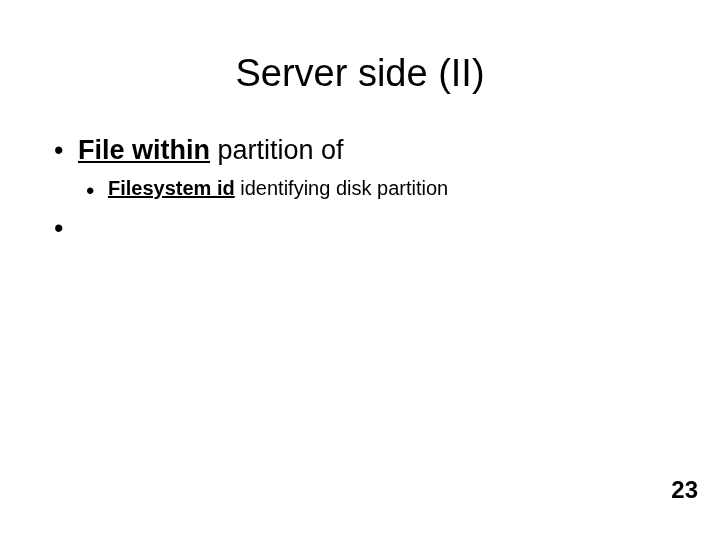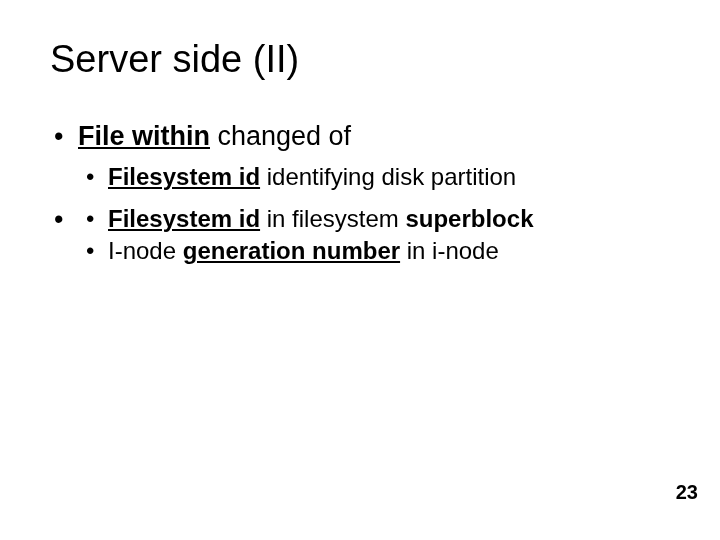--- a/index.html
+++ b/index.html
@@ -1,52 +1,44 @@
 <!DOCTYPE html>
 <html><head>
 <meta charset="utf-8">
 <style>
   * { margin: 0; padding: 0; box-sizing: border-box; }
   html, body { width: 720px; height: 540px; background: #fff; font-family: Arial, Helvetica, sans-serif; color: #000; }
   .slide { width: 720px; height: 540px; position: relative; padding: 30px 50px 20px 50px; }
-  .title { font-size: 38px; margin-top: 8px; margin-bottom: 40px; font-weight: normal; }
+  .title { font-size: 38px; text-align: center; margin-top: 22px; margin-bottom: 40px; font-weight: normal; }
   .top-list { list-style: none; }
   .top-list > li { font-size: 27px; margin-bottom: 8px; position: relative; padding-left: 28px; }
   .top-list > li::before { content: "•"; position: absolute; left: 4px; top: 0; font-size: 27px; }
   .sub-list { list-style: none; margin-top: 10px; margin-bottom: 12px; }
-  .sub-list > li { font-size: 24px; line-height: 1.25; position: relative; padding-left: 30px; margin-bottom: 2px; }
+  .sub-list > li { font-size: 20px; line-height: 1.25; position: relative; padding-left: 30px; margin-bottom: 2px; }
   .sub-list > li::before { content: "•"; position: absolute; left: 8px; top: 0; font-size: 24px; }
   .bu { font-weight: bold; text-decoration: underline; }
   .b { font-weight: bold; }
-  .page-num { position: absolute; right: 22px; bottom: 36px; font-size: 20px; font-weight: bold; }
+  .page-num { position: absolute; right: 22px; bottom: 36px; font-size: 24px; font-weight: bold; }
 </style>
 </head>
 <body>
 
 <div class="slide">
   <h1 class="title">Server side (II)</h1>
 
   <ul class="top-list">
 
     <li>
-      <span class="bu">File within</span><span> changed of</span>
+      <span class="bu">File within</span><span> partition of</span>
       <ul class="sub-list">
         <li>
           <span class="bu">Filesystem id</span><span> identifying disk partition</span>
         </li>
       </ul>
     </li>
 
     <li>
-      <ul class="sub-list">
-        <li>
-          <span class="bu">Filesystem id</span><span> in filesystem </span><span class="b">superblock</span>
-        </li>
-        <li>
-          <span>I-node </span><span class="bu">generation number</span><span> in i-node</span>
-        </li>
-      </ul>
     </li>
 
   </ul>
 
   <div class="page-num">23</div>
 </div>
 
 </body></html>

